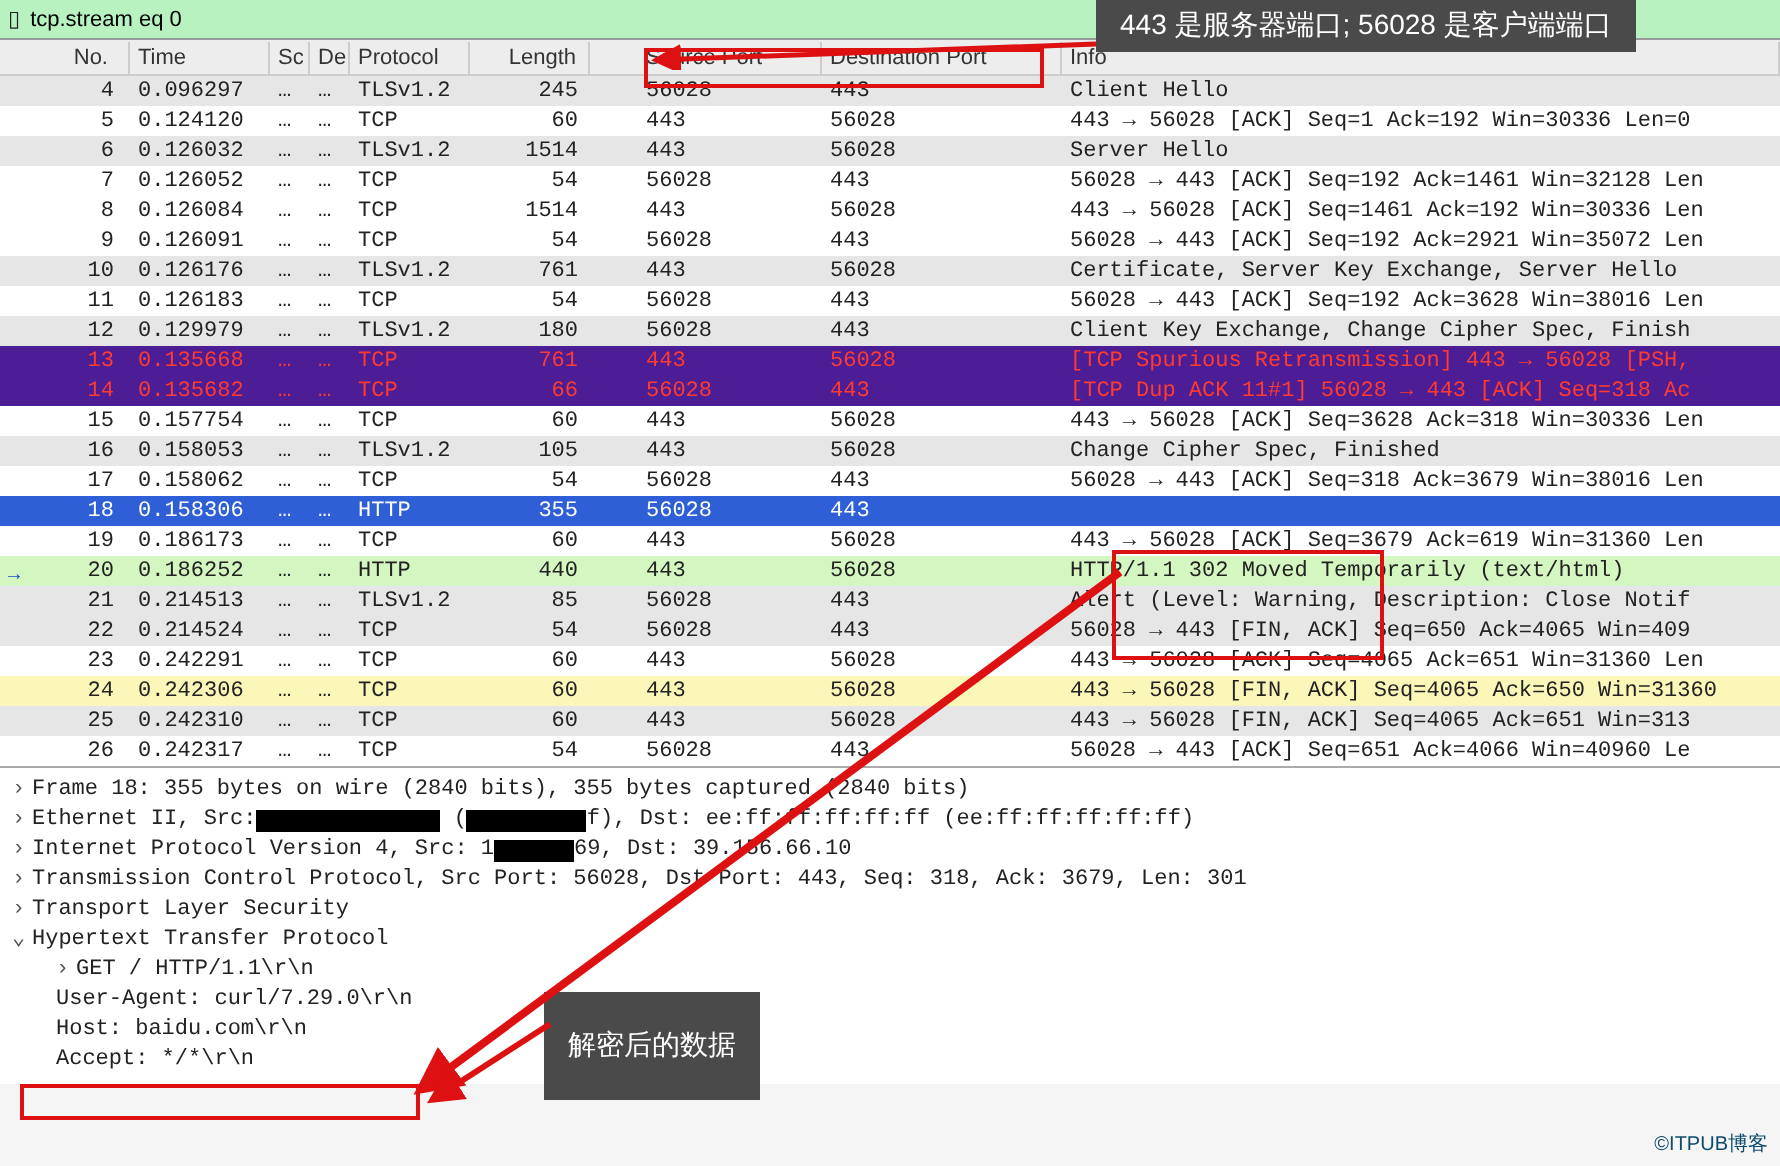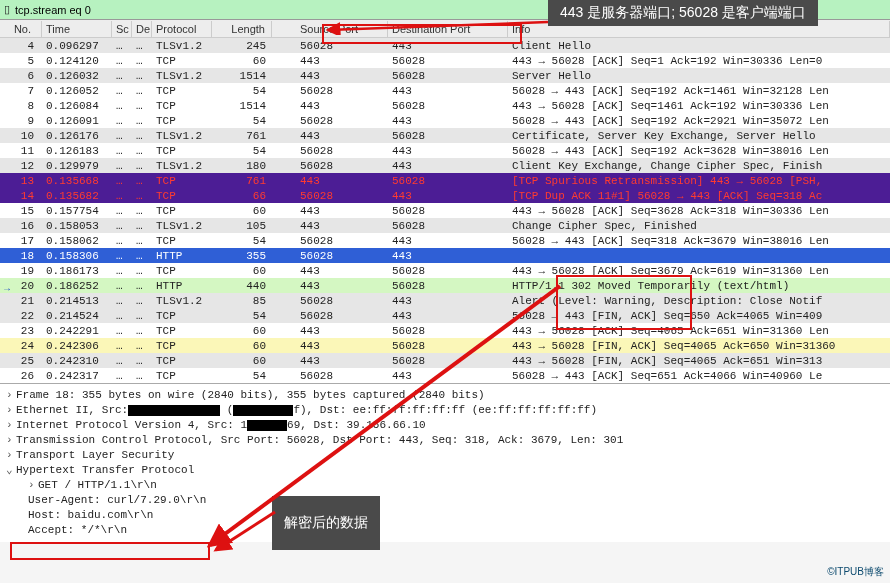--- a/index.html
+++ b/index.html
@@ -1,21 +1,21 @@
 <!DOCTYPE html>
 <html><head>
 <meta charset="utf-8">
 <style>
   * { box-sizing: border-box; margin: 0; padding: 0; }
   body { font-family: -apple-system, "Lucida Grande", Arial, sans-serif; font-size: 11px; width: 890px; height: 583px; overflow: hidden; background: #f5f5f5; position: relative; color: #222; }
   .filter-bar { background: #b7f2c0; padding: 2px 4px; border-bottom: 1px solid #999; display: flex; align-items: center; height: 20px; }
   .filter-input { flex: 1; background: #b7f2c0; border: none; font-size: 11px; padding: 1px; outline: none; }
   .header-row { background: #ededed; display: flex; font-size: 11px; color: #333; height: 18px; align-items: center; white-space: nowrap; border-bottom: 1px solid #ccc; }
   .hc { padding: 2px 4px 2px 4px; border-right: 1px solid #ccc; overflow: hidden; }
-  .col-no     { width: 42px; text-align: right; padding-right: 10px;}
+  .col-no     { width: 65px; text-align: right; padding-right: 10px;}
   .col-time   { width: 70px; }
   .col-sc     { width: 20px; }
   .col-de     { width: 20px; }
   .col-proto  { width: 60px; }
   .col-len    { width: 60px; text-align: right; padding-right: 6px;}
   .col-sport  { width: 92px; margin-left: 24px; }
   .col-dport  { width: 120px; }
   .col-info   { width: auto; flex: 1; }
   .packets { overflow: hidden; }
   .row { display: flex; height: 15px; align-items: center; white-space: nowrap; font-size: 11px; font-family: "Courier New", monospace; }

